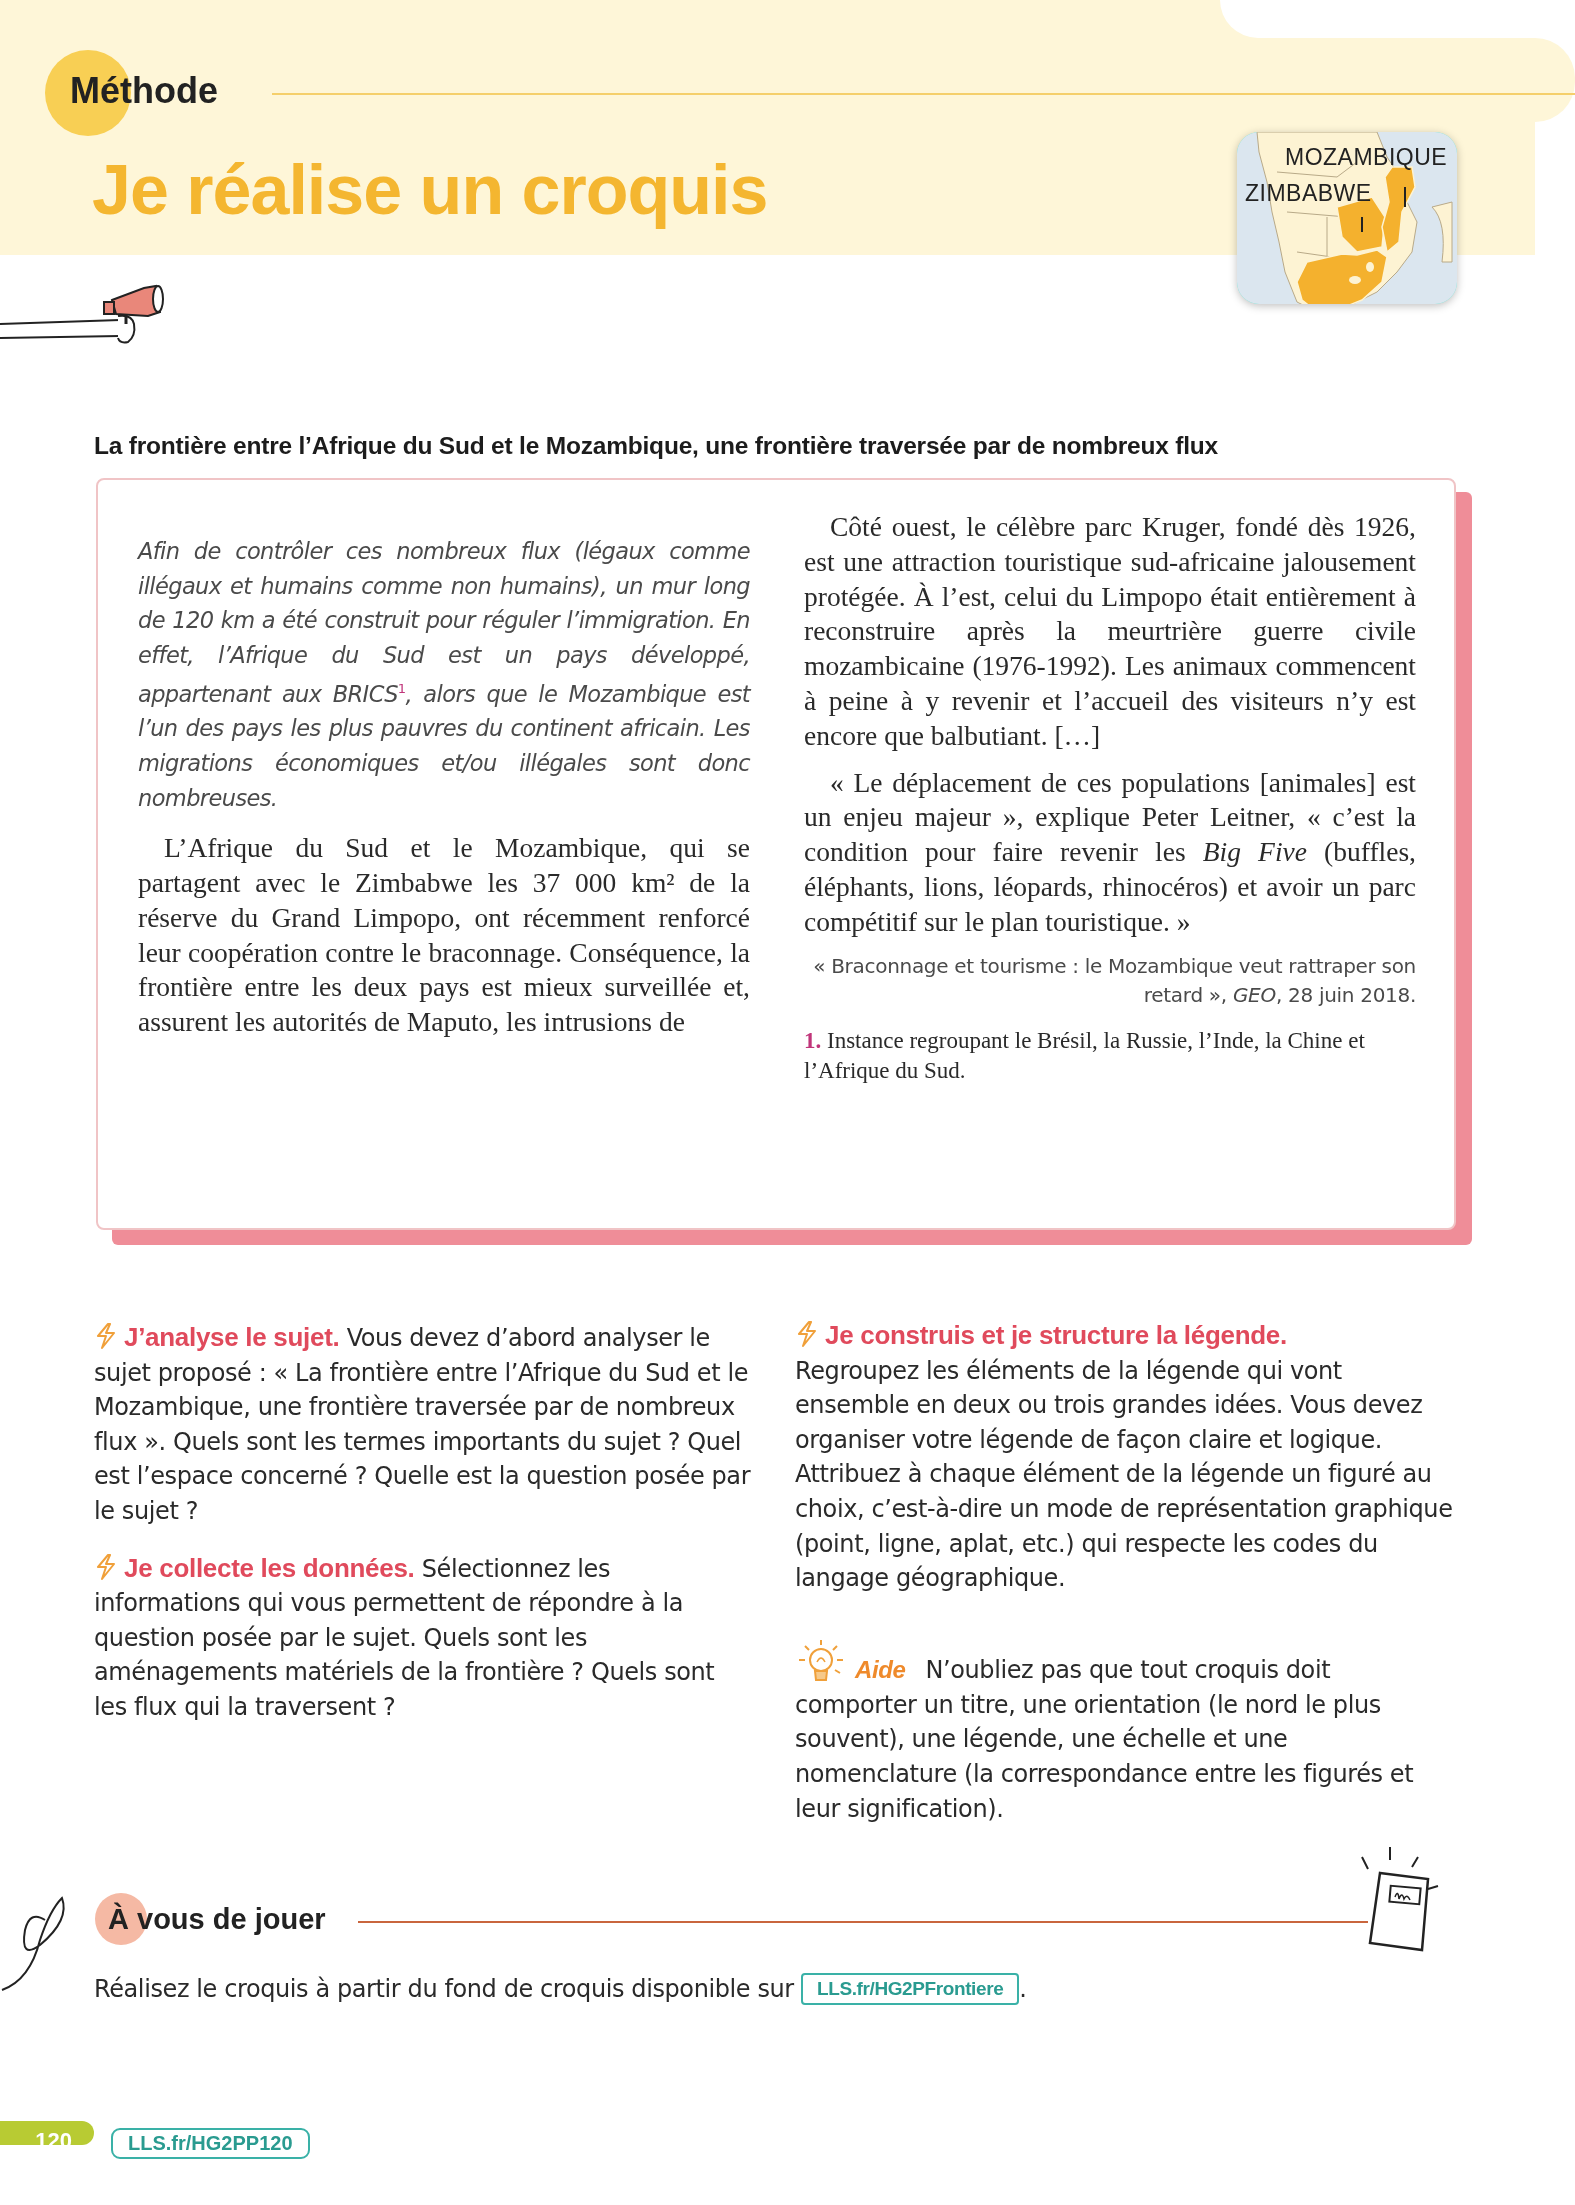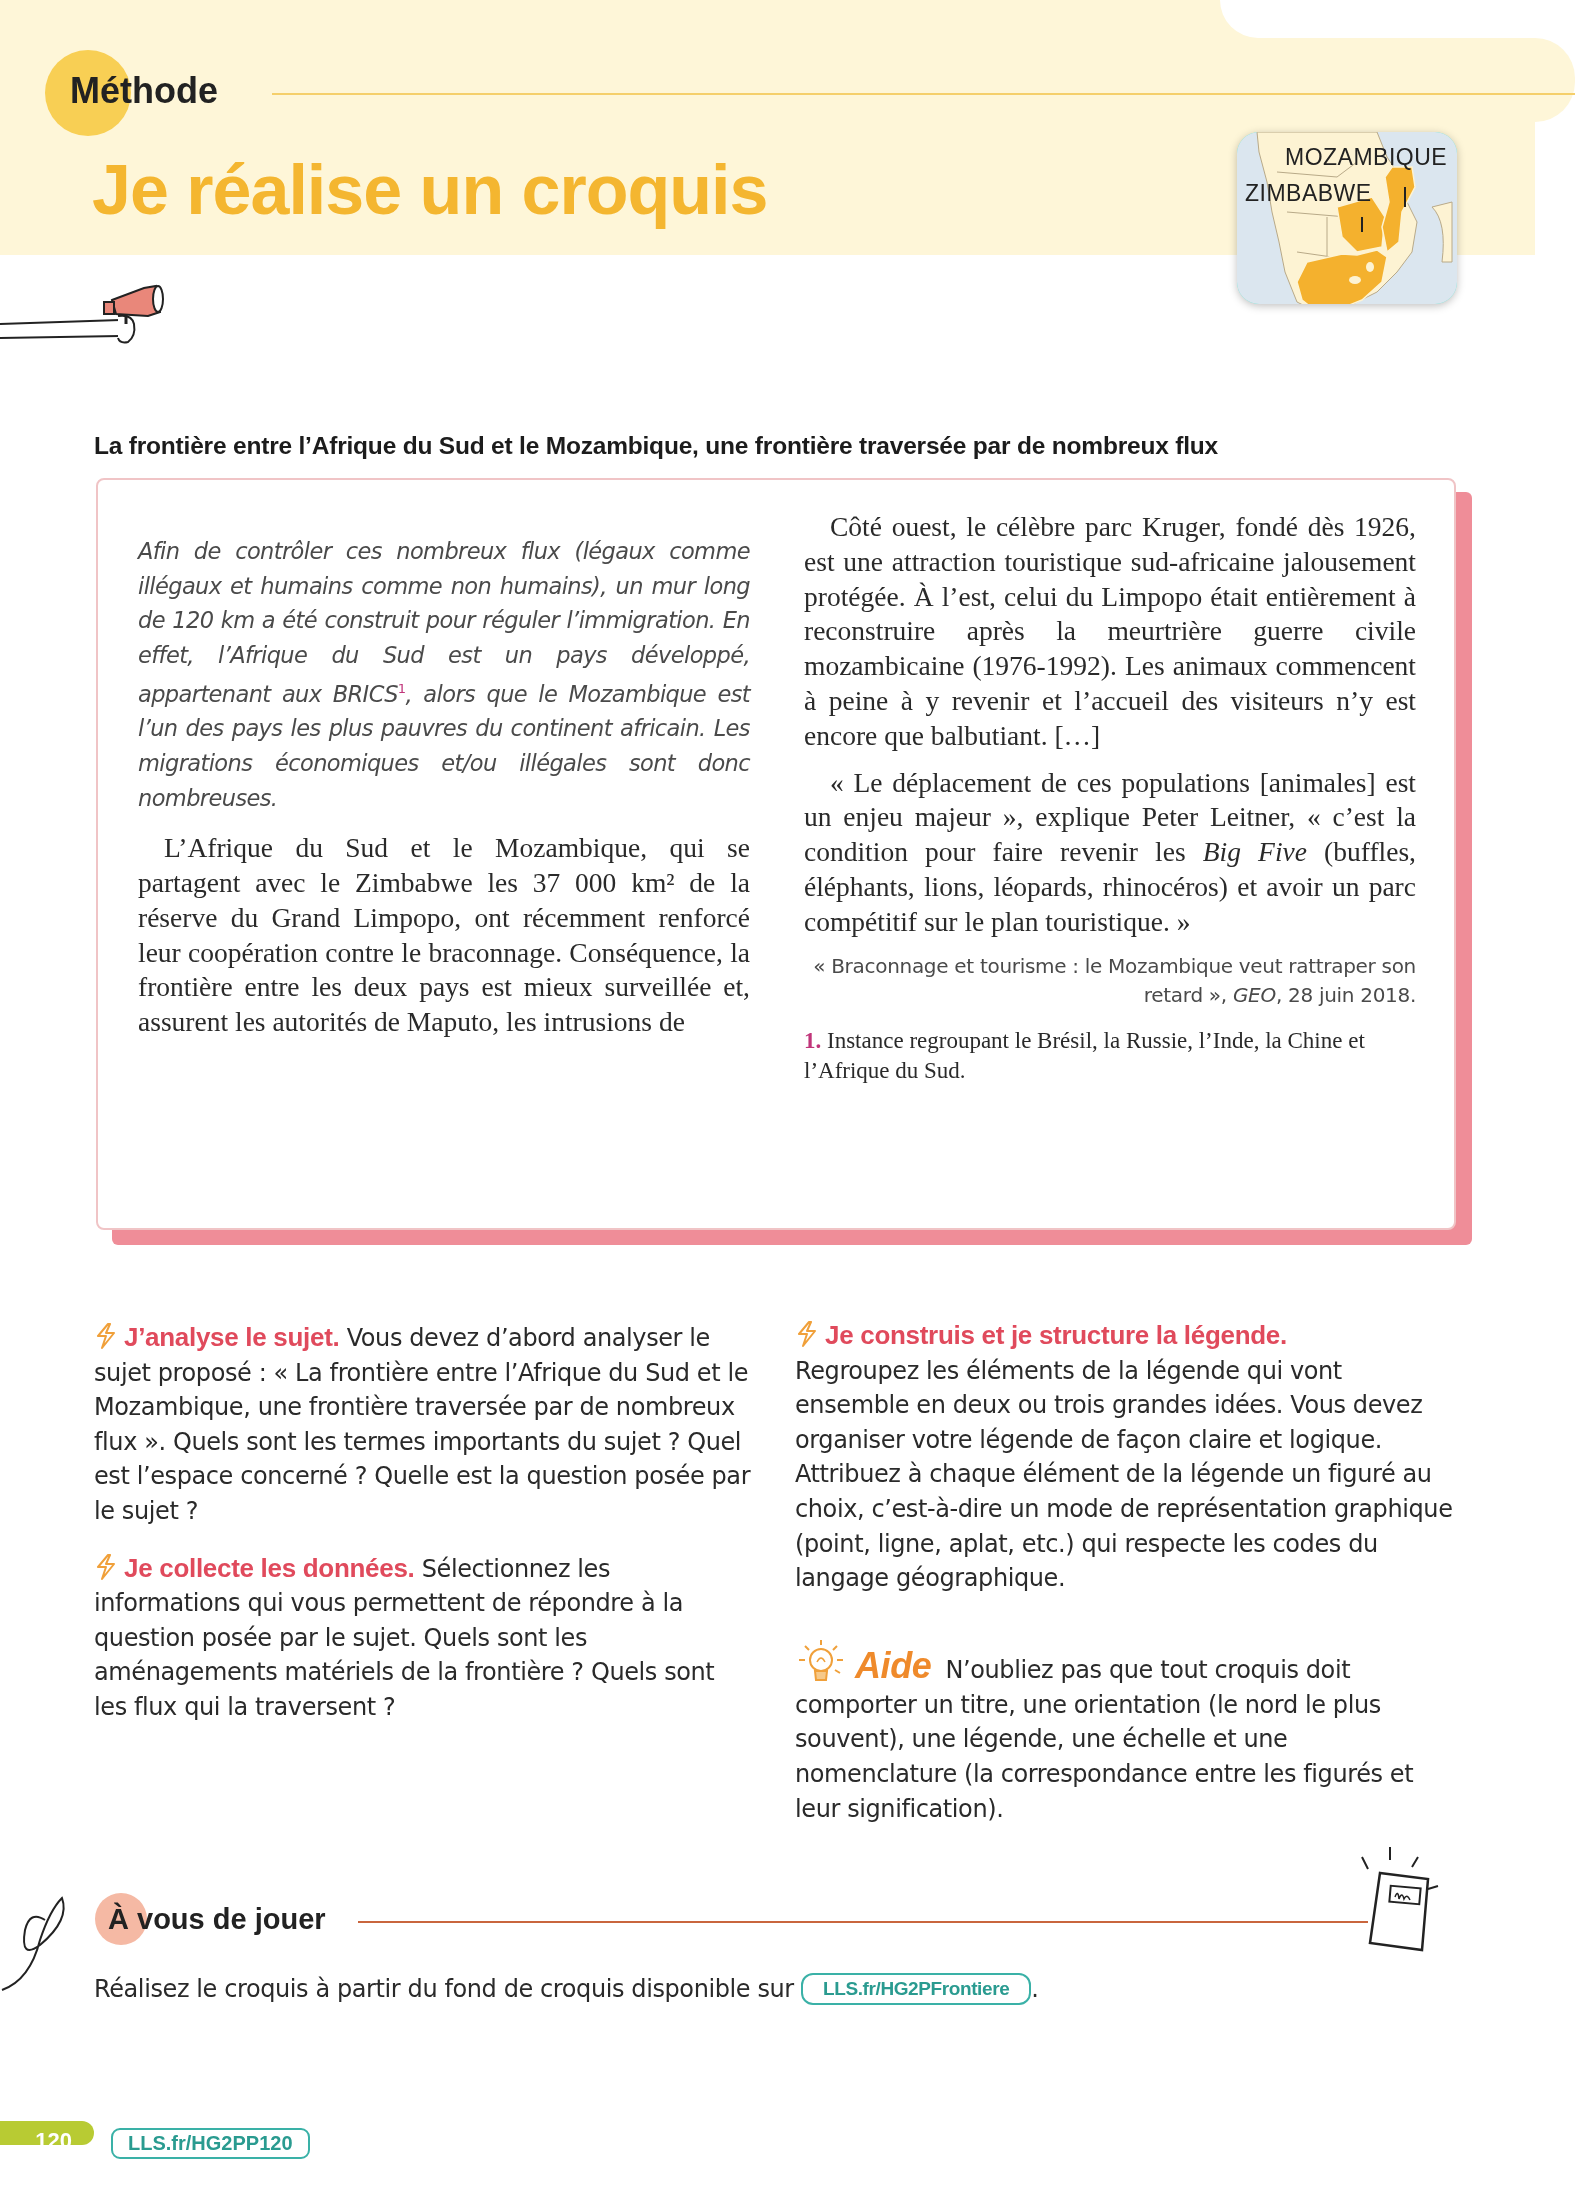--- a/index.html
+++ b/index.html
@@ -47,29 +47,29 @@
   .fn-num { color: #c0357a; font-weight: bold; }
 
   
   .instr { position: absolute; font-family: "DejaVu Sans", sans-serif; font-size: 24px; line-height: 34.6px; color: #2a2a2a; letter-spacing: -0.4px; }
   .instr-left { left: 94px; top: 1320px; width: 660px; }
   .instr-right { left: 795px; top: 1318px; width: 660px; }
   .instr-block + .instr-block { margin-top: 22px; }
   .bolt { display: inline-block; width: 24px; height: 26px; vertical-align: -3px; margin-right: 6px; }
   .instr-head { color: #e04a5c; font-weight: bold; font-family: "Liberation Sans", sans-serif; font-size: 26px; letter-spacing: -0.3px; }
   .aide-block { margin-top: 42px; position: relative; }
-  .aide-word { color: #ef8a2b; font-weight: bold; font-style: italic; font-family: "Liberation Sans", sans-serif; font-size: 36px; margin-right: 14px; }
+  .aide-word { color: #ef8a2b; font-weight: bold; font-style: italic; font-family: "Liberation Sans", sans-serif; font-size: 24px; margin-right: 20px; }
   .bulb { display: inline-block; width: 58px; height: 50px; vertical-align: -10px; margin-right: 2px; }
 
   
   .ajouer-circle { position: absolute; left: 95px; top: 1893px; width: 52px; height: 52px; border-radius: 50%; background: #f5b9a4; }
   .ajouer-title { position: absolute; left: 108px; top: 1903px; font-family: "Liberation Sans", sans-serif; font-weight: bold; font-size: 29px; color: #222; }
   .ajouer-rule { position: absolute; left: 358px; top: 1921px; width: 1010px; height: 2px; background: #c9663e; }
   .ajouer-text { position: absolute; left: 94px; top: 1973px; font-family: "DejaVu Sans", sans-serif; font-size: 24px; color: #2a2a2a; letter-spacing: -0.4px; white-space: nowrap; }
-  .link-chip { display: inline-block; border: 2px solid #3ab1a7; color: #2a9b90; border-radius: 12px; font-family: "Liberation Sans", sans-serif; font-weight: bold; font-size: 19px; padding: 3px 20px; vertical-align: 2px; text-align: center; }
+  .link-chip { display: inline-block; border: 2px solid #3ab1a7; color: #2a9b90; border-radius: 4px; font-family: "Liberation Sans", sans-serif; font-weight: bold; font-size: 19px; padding: 3px 14px; vertical-align: 2px; text-align: center; }
 
   
   .page-num { position: absolute; left: 0; top: 2121px; width: 94px; height: 24px; background: #b8cb33; border-top-right-radius: 20px; border-bottom-right-radius: 20px; color: #fff; font-family: "Liberation Sans", sans-serif; font-weight: bold; font-size: 22px; line-height: 40px; text-align: right; padding-right: 22px; }
   .footer-link { position: absolute; left: 111px; top: 2128px; border: 2px solid #3ab1a7; color: #2a9b90; border-radius: 9px; font-family: "Liberation Sans", sans-serif; font-weight: bold; font-size: 20px; padding: 2px 15px; }
 
   .deco { position: absolute; }
 </style>
 </head>
 <body>
 

